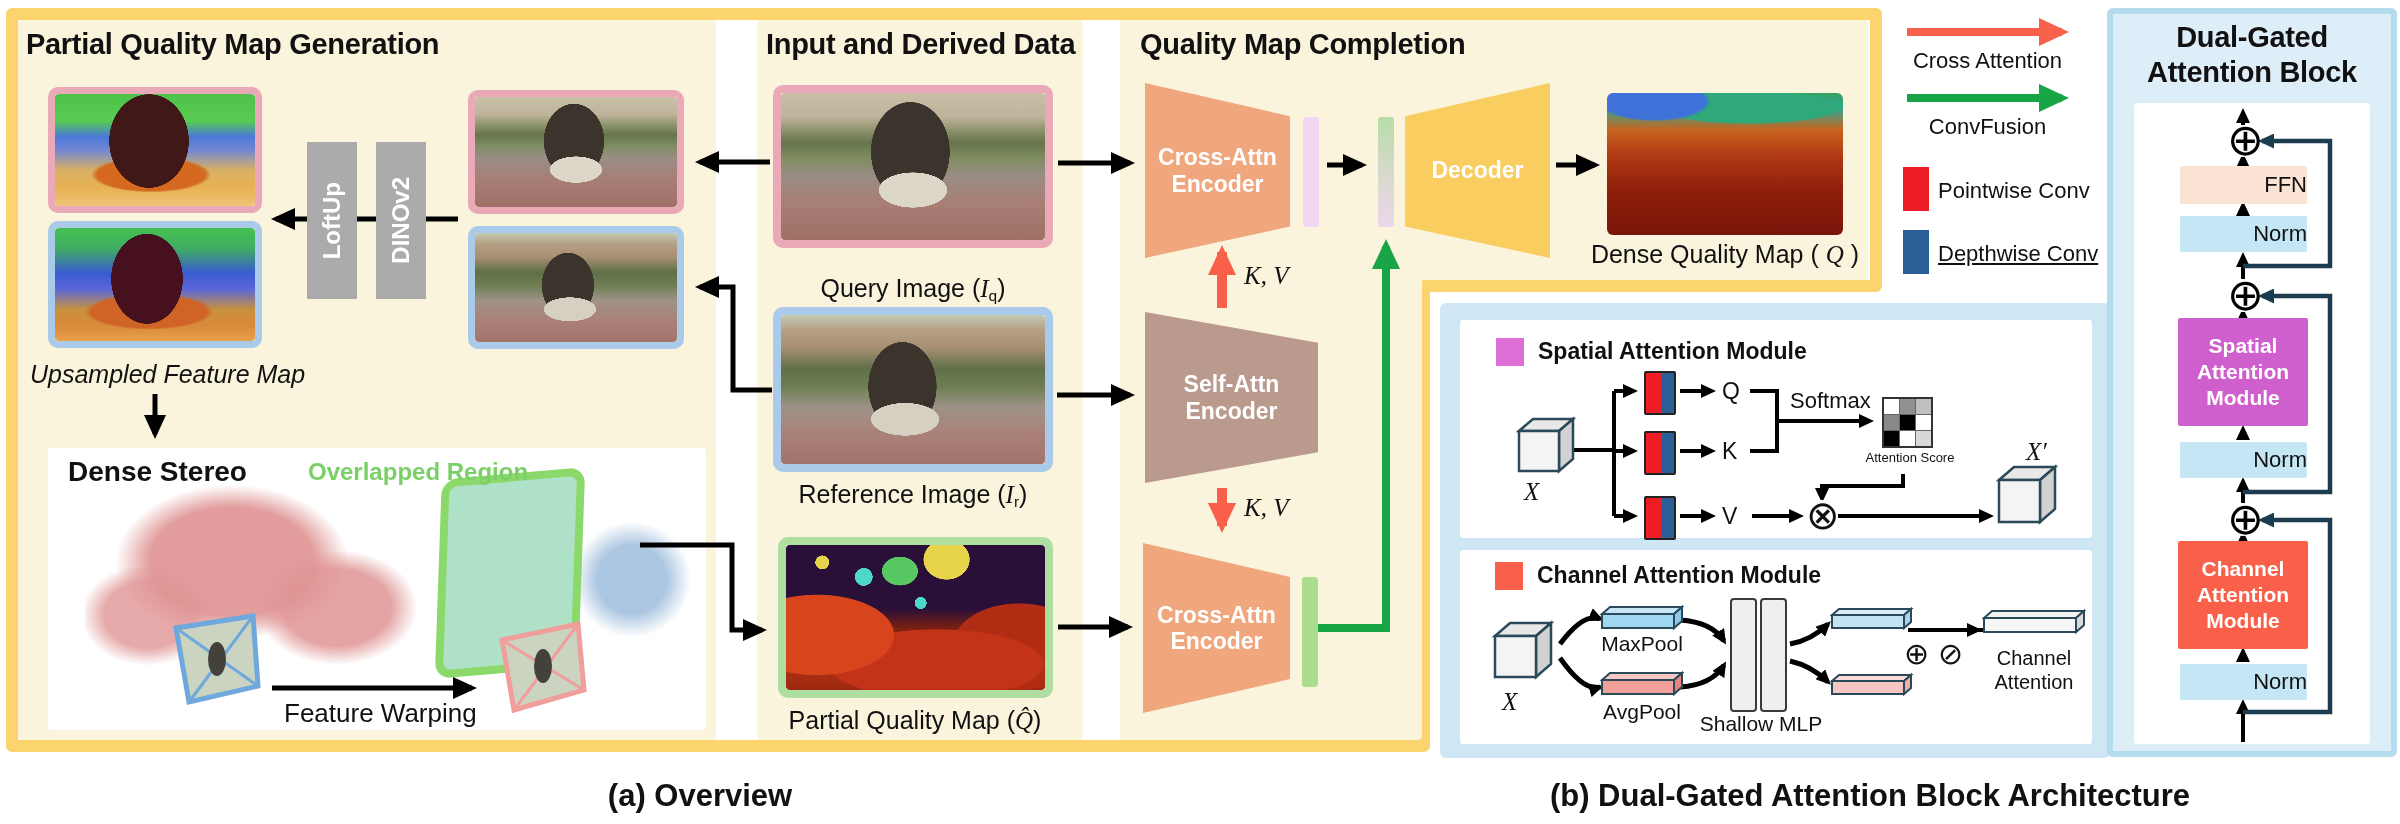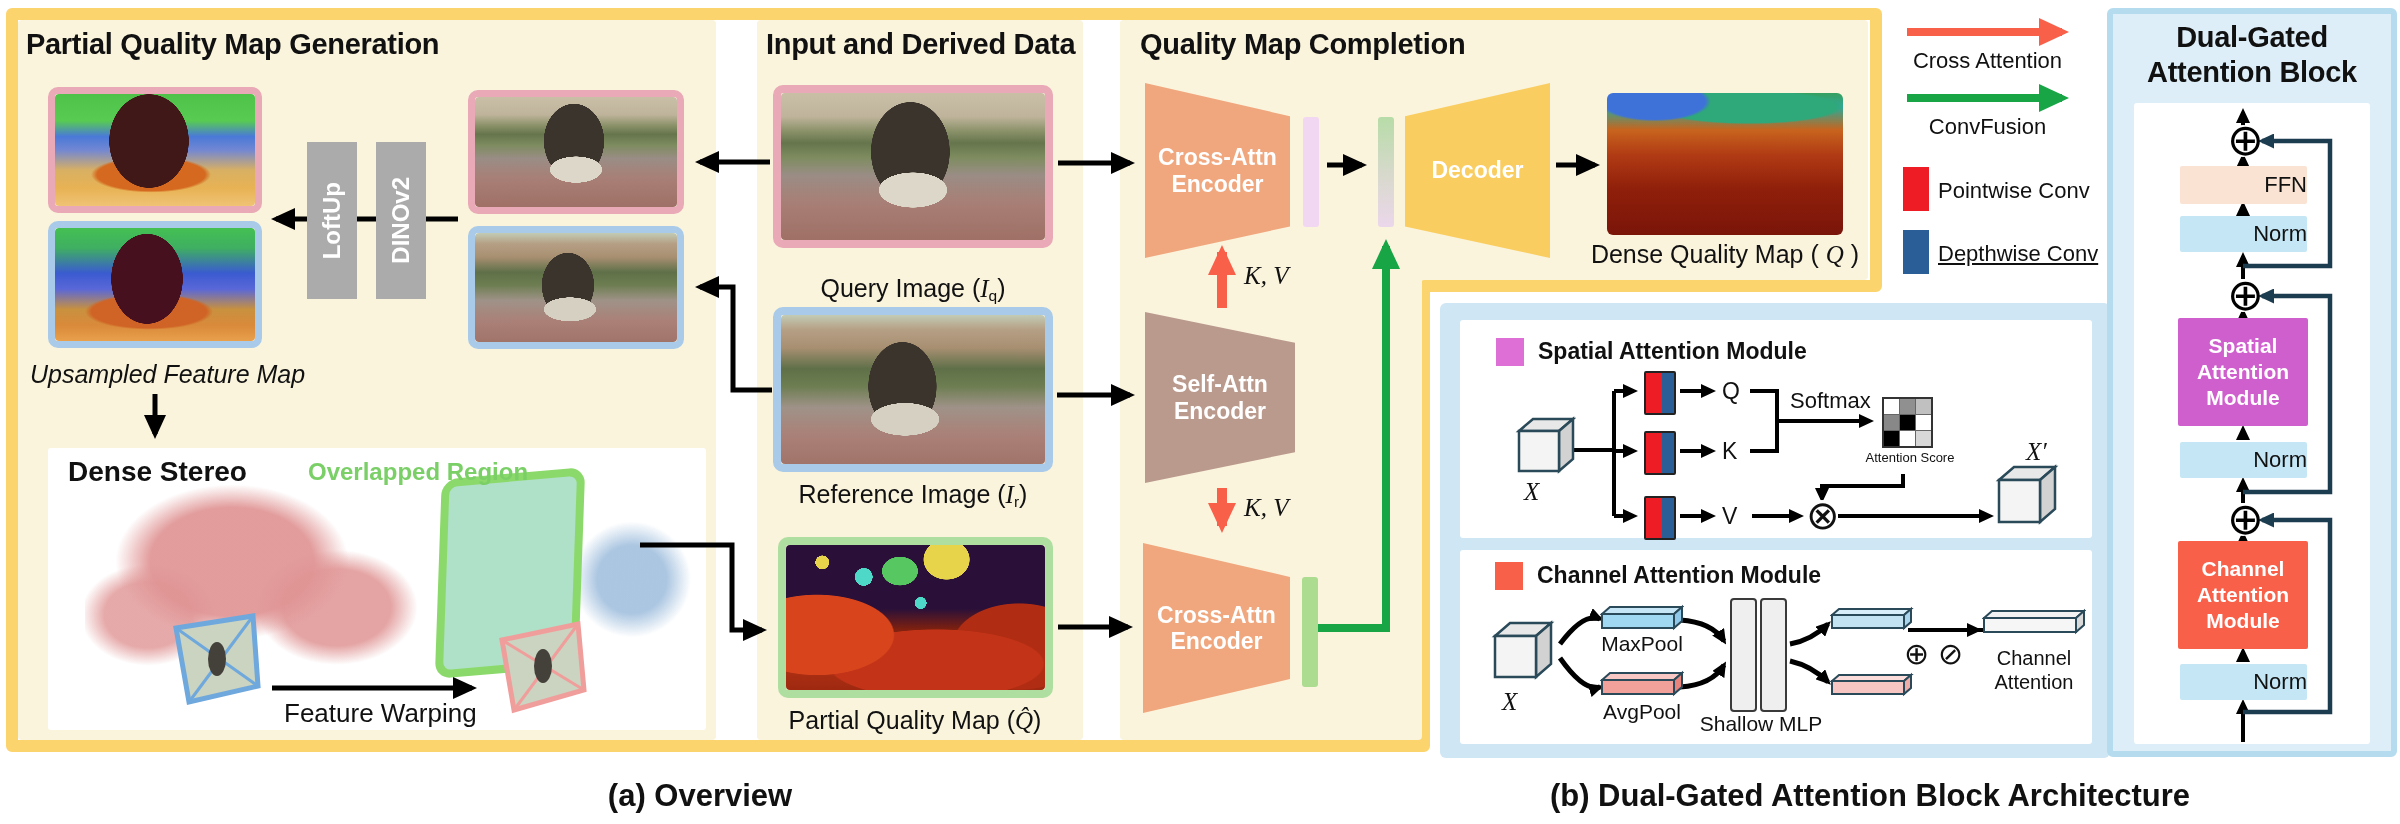--- a/index.html
+++ b/index.html
@@ -257,21 +257,21 @@
     </div>
 
   <div class="imgbox" style="left:1607px;top:93px;width:236px;height:142px;border-radius:6px;">
       <div class="imgin dqm"></div>
     </div>
   <div class="lbl" style="left:1580px;top:240px;width:290px;"><span>Dense Quality Map ( </span><span class="var">Q</span><span> )</span></div>
 
   <div class="lbl" style="left:1244px;top:262px;font-size:25px;font-style:italic;font-family:'Liberation Serif',serif;">K, V</div>
   <div class="lbl" style="left:1244px;top:494px;font-size:25px;font-style:italic;font-family:'Liberation Serif',serif;">K, V</div>
 
-  <div class="trap" style="left:1145px;top:312px;width:150px;height:171px;background:#BB9A8E;clip-path:polygon(0 0,100% 18%,100% 82%,0 100%);">
+  <div class="trap" style="left:1145px;top:312px;width:173px;height:171px;background:#BB9A8E;clip-path:polygon(0 0,100% 18%,100% 82%,0 100%);">
       <span>Self-Attn Encoder</span>
     </div>
 
   <div class="trap" style="left:1143px;top:543px;width:147px;height:170px;background:#F0A77E;clip-path:polygon(0 0,100% 20%,100% 80%,0 100%);">
       <span>Cross-Attn Encoder</span>
     </div>
   <div class="bar" style="left:1302px;top:577px;width:16px;height:110px;background:#ABDC90;"></div>
 
   <div class="smlbl" style="left:1905px;top:48px;width:165px;font-size:22px;">Cross Attention</div>
   <div class="smlbl" style="left:1905px;top:114px;width:165px;font-size:22px;">ConvFusion</div>

